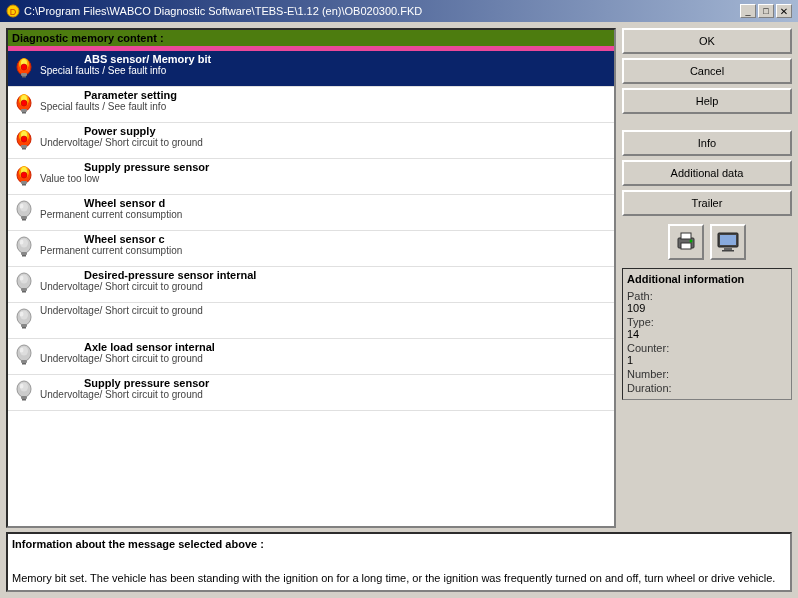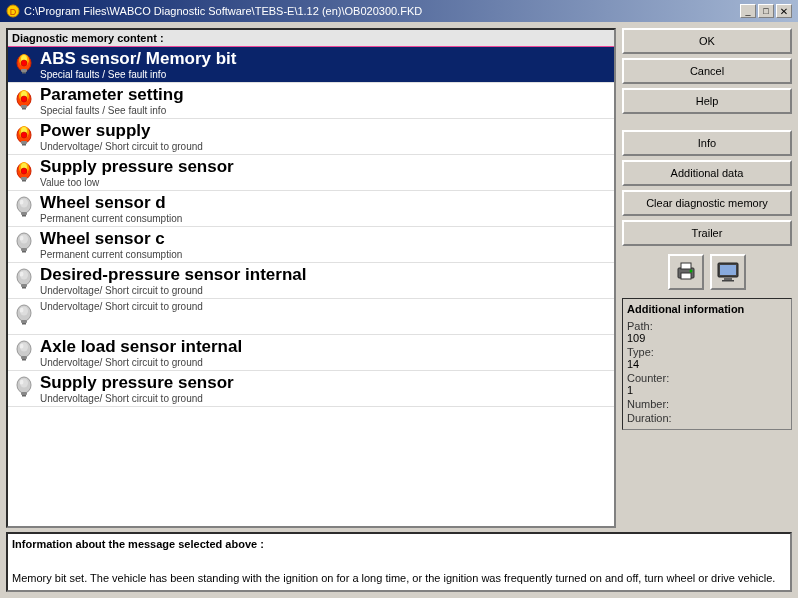--- a/index.html
+++ b/index.html
@@ -67,22 +67,22 @@
       flex-direction: column;
       border: 2px inset #808080;
       background: white;
       min-height: 0;
     }
     .list-label {
       padding: 2px 4px;
       font-weight: bold;
       font-size: 11px;
       color: black;
-      background: #e5e5e5;
-      border-bottom: 1px solid #ec4899;
+      background: #4d7c0f;
+      border-bottom: 5px solid #ec4899;
     }
     .list-container {
       overflow-y: scroll;
       flex: 1;
     }
     .list-item {
       display: flex;
       align-items: flex-start;
       padding: 2px 4px;
       cursor: pointer;
@@ -103,21 +103,22 @@
       align-items: center;
       justify-content: center;
     }
     .item-text {
       display: flex;
       flex-direction: column;
       justify-content: center;
     }
     .item-title {
       font-weight: bold;
-      font-size: 17px;
+      font-size: 11px;
+      margin-left: 44px;
     }
     .item-subtitle {
       font-size: 10px;
       color: inherit;
     }
     .list-item:not(.selected) .item-subtitle {
       color: #444;
     }
     .right-panel {
       width: 170px;
@@ -435,21 +436,20 @@
         </div>
     </div>
 
     <div class="right-panel">
       <button class="btn">OK</button>
       <button class="btn">Cancel</button>
       <button class="btn">Help</button>
       <div class="btn-separator"></div>
       <button class="btn">Info</button>
       <button class="btn">Additional data</button>
-      <button class="btn">Clear diagnostic memory</button>
       <button class="btn">Trailer</button>
 
       <div class="icon-area">
         <div class="icon-box">
           <svg width="24" height="24" viewBox="0 0 24 24">
             <rect x="4" y="8" width="16" height="10" rx="1" fill="#666" stroke="#333" stroke-width="1"></rect>
             <rect x="7" y="3" width="10" height="6" fill="#fff" stroke="#333" stroke-width="1"></rect>
             <rect x="7" y="13" width="10" height="6" fill="#fff" stroke="#333" stroke-width="1"></rect>
             <circle cx="17" cy="11" r="1.5" fill="#00aa00"></circle>
           </svg>

